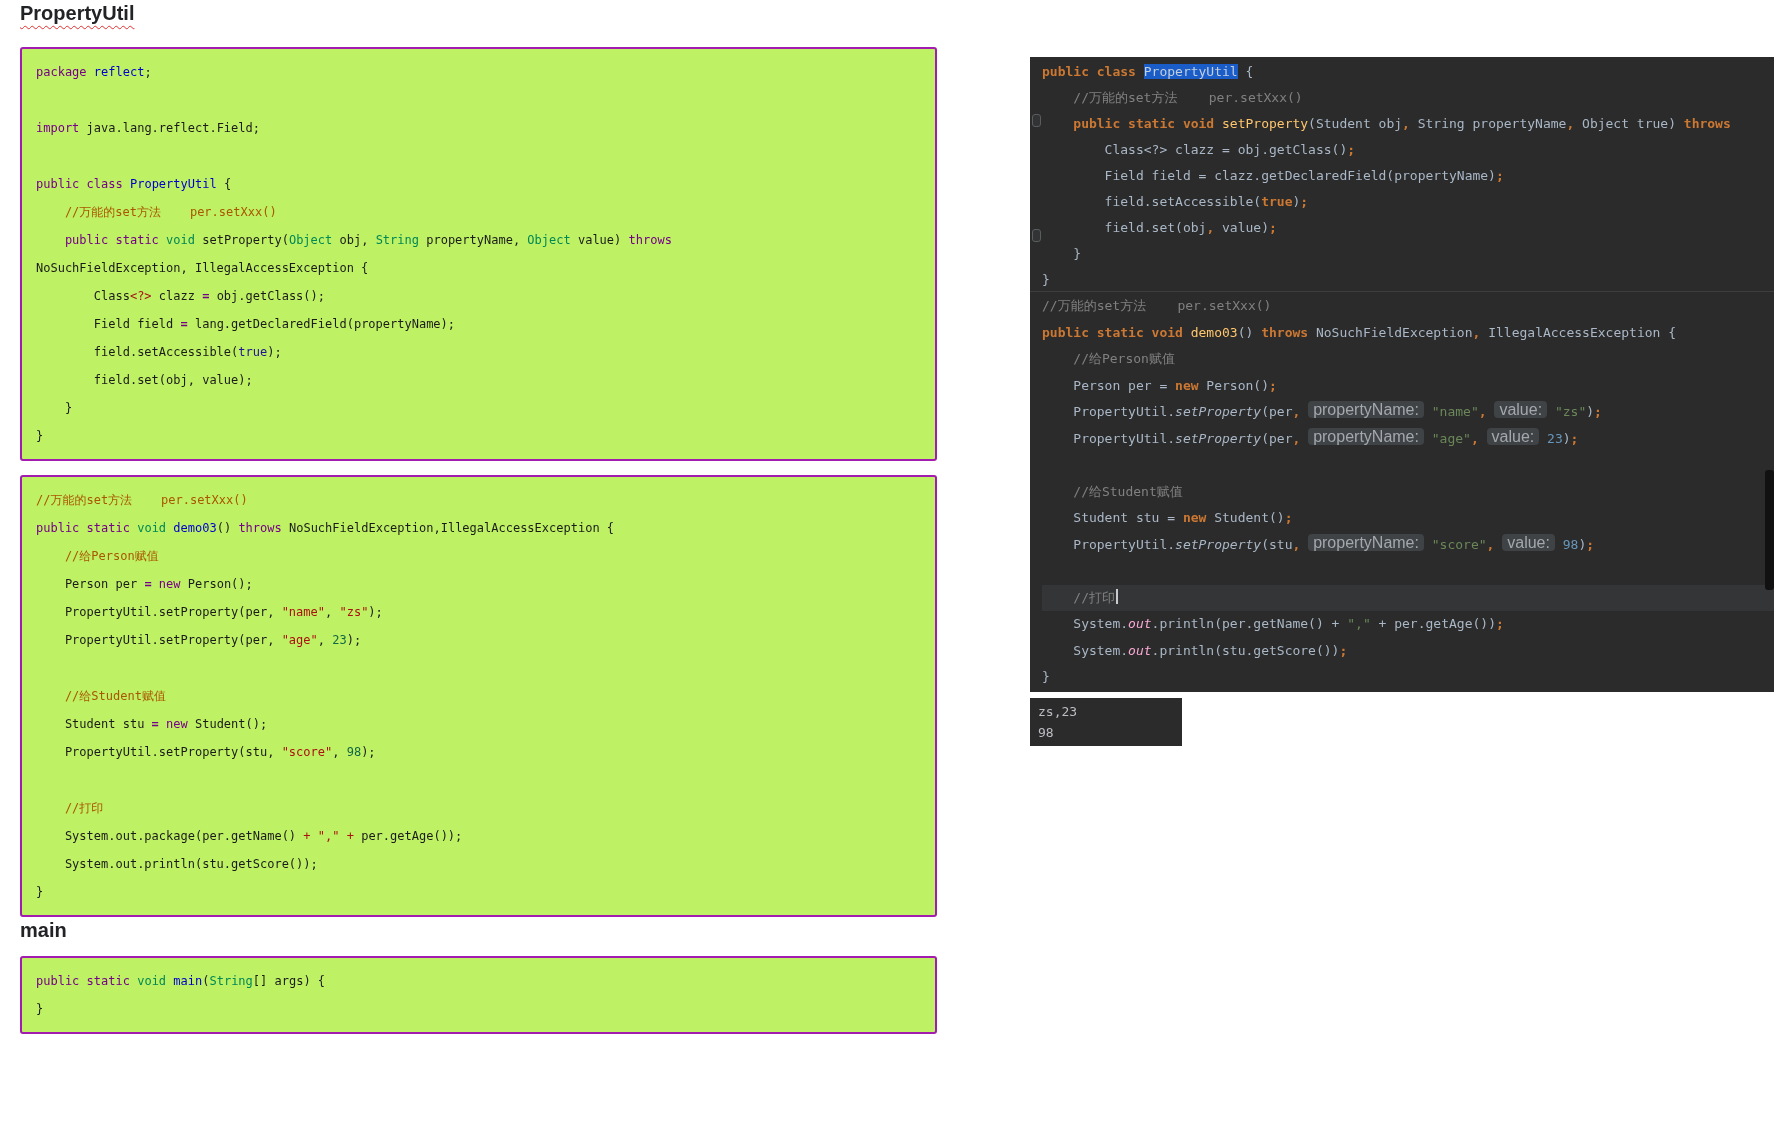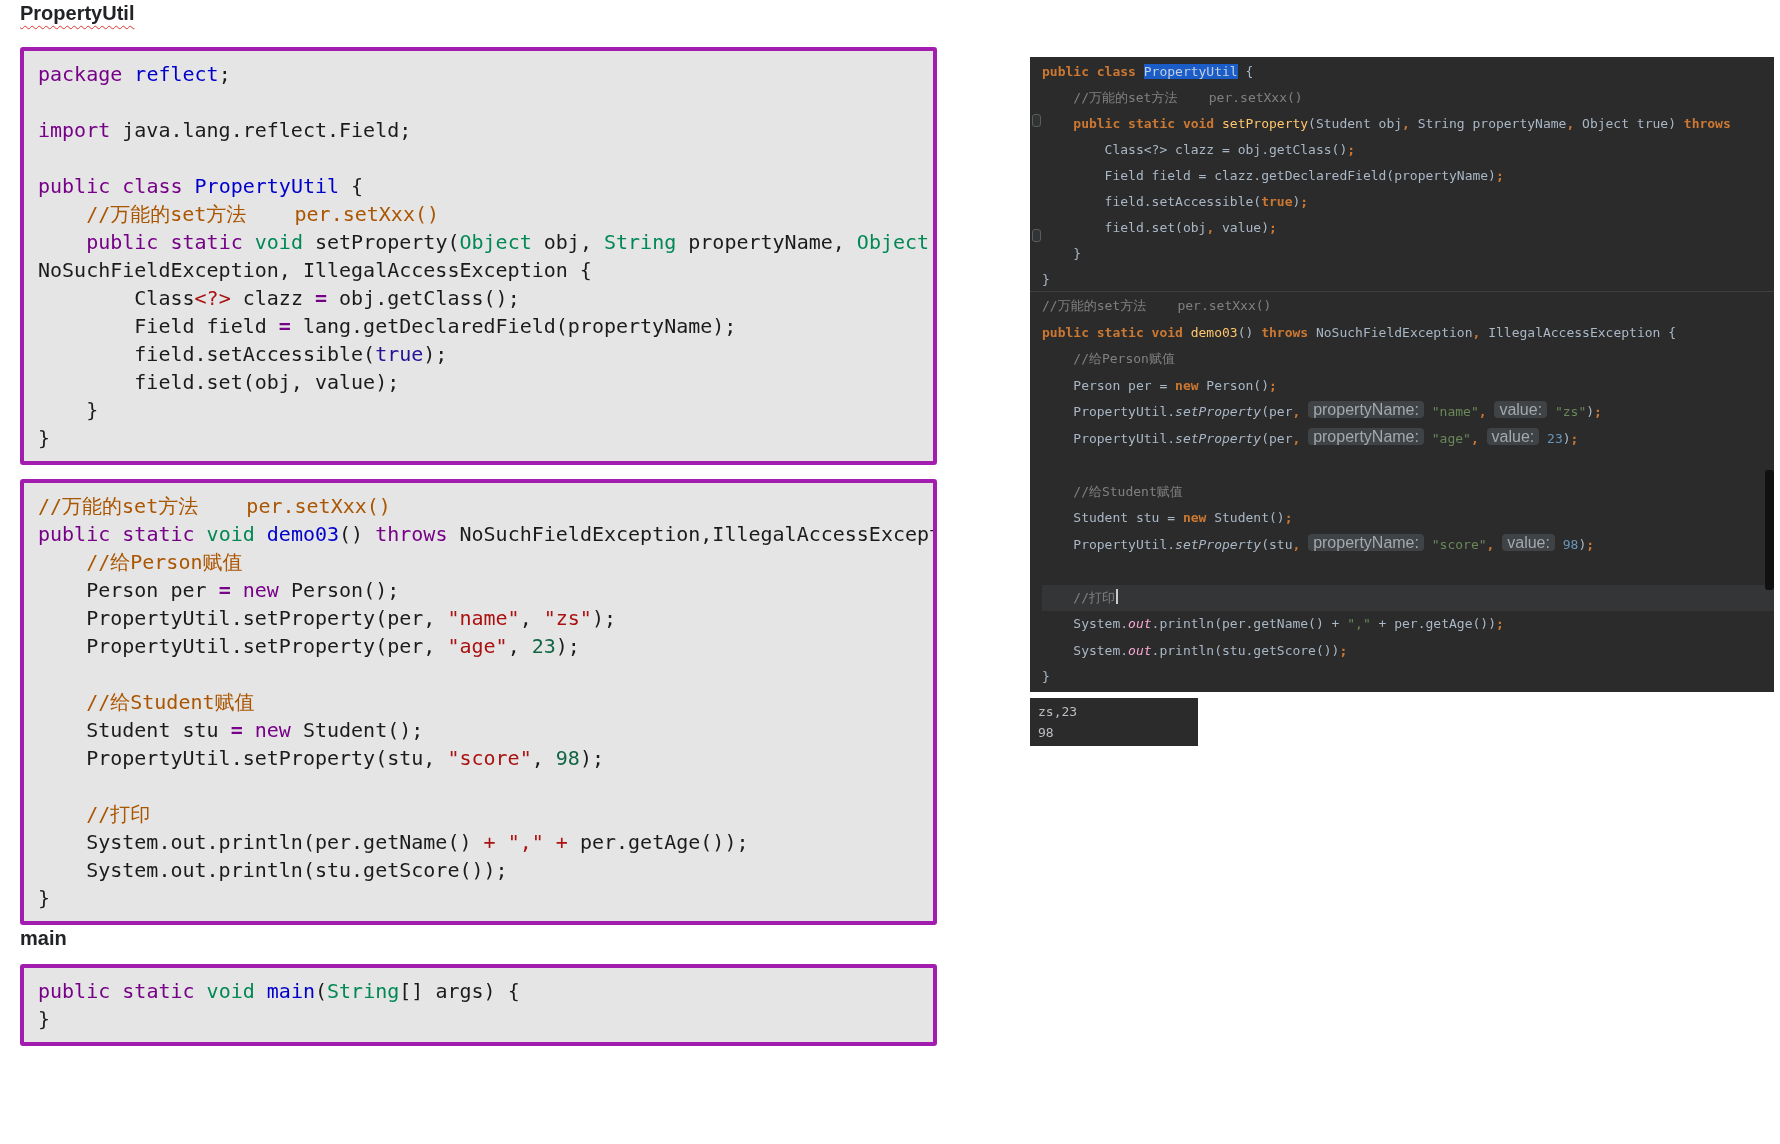--- a/index.html
+++ b/index.html
@@ -14,23 +14,23 @@
   }
   h2.doc-h .wavy{
     text-decoration-line:underline;text-decoration-style:wavy;
     text-decoration-color:#e03131;text-decoration-thickness:1px;
     text-underline-offset:5px;
   }
   .h-top{margin-top:10px;}
   .h-mid{margin-top:26px;}
   .h-main{margin-top:12px;}
   .lcode{
-    background:#e5e5e5;border:4px solid #a21caf;border-radius:3px;
+    background:#bef264;border:2px solid #a21caf;border-radius:3px;
     padding:9px 14px;margin-top:21px;
-    font-family:"DejaVu Sans Mono", monospace;font-size:20px;line-height:28px;
+    font-family:"DejaVu Sans Mono", monospace;font-size:12px;line-height:28px;
     color:#1b1b1b;overflow:hidden;
   }
   .lcode.b2{margin-top:14px;}
   .lcode.b3{margin-top:13px;}
   .cl{white-space:pre;}
   
   .lcode .k{color:#770088;}
   .lcode .d{color:#0000cc;}
   .lcode .t{color:#008855;}
   .lcode .s{color:#aa1111;}
@@ -68,21 +68,21 @@
     position:absolute;left:2px;width:7px;height:11px;border:1px solid #5a5d5e;
     border-radius:3px;background:#313335;
   }
   #fold1{top:57px;} #fold2{top:172px;}
   .scroll-thumb{
     position:absolute;right:0;top:178px;width:9px;height:120px;
     background:#111111;border-radius:3px;
   }
   #console{
     position:absolute;left:1030px;top:698px;width:136px;height:45px;
-    background:#2b2b2b;color:#bcbec4;padding:3px 24px 0 8px;
+    background:#2b2b2b;color:#bcbec4;padding:3px 8px 0 8px;
     font-family:"DejaVu Sans Mono", monospace;font-size:13px;line-height:21px;
   }
 </style>
 </head>
 <body>
 
 <div class="left-col">
   <h2 class="doc-h h-top"><span class="wavy">PropertyUtil</span></h2>
 
   <div class="lcode b1">
@@ -109,21 +109,21 @@
       <div class="cl"><span class="c">    //给Person赋值</span></div>
       <div class="cl"><span>    Person per </span><span class="o">=</span><span> </span><span class="k">new</span><span> Person();</span></div>
       <div class="cl"><span>    PropertyUtil.setProperty(per, </span><span class="s">"name"</span><span>, </span><span class="s">"zs"</span><span>);</span></div>
       <div class="cl"><span>    PropertyUtil.setProperty(per, </span><span class="s">"age"</span><span>, </span><span class="n">23</span><span>);</span></div>
       <div class="cl">&nbsp;</div>
       <div class="cl"><span class="c">    //给Student赋值</span></div>
       <div class="cl"><span>    Student stu </span><span class="o">=</span><span> </span><span class="k">new</span><span> Student();</span></div>
       <div class="cl"><span>    PropertyUtil.setProperty(stu, </span><span class="s">"score"</span><span>, </span><span class="n">98</span><span>);</span></div>
       <div class="cl">&nbsp;</div>
       <div class="cl"><span class="c">    //打印</span></div>
-      <div class="cl"><span>    System.out.println(per.getName() </span><span class="p">+</span><span> </span><span class="s">","</span><span> </span><span class="p">+</span><span> per.getAge());</span></div>
+      <div class="cl"><span>    System.out.package(per.getName() </span><span class="p">+</span><span> </span><span class="s">","</span><span> </span><span class="p">+</span><span> per.getAge());</span></div>
       <div class="cl"><span>    System.out.println(stu.getScore());</span></div>
       <div class="cl"><span>}</span></div>
     </div>
 
   <h2 class="doc-h h-main">main</h2>
 
   <div class="lcode b3">
       <div class="cl"><span class="k">public</span><span> </span><span class="k">static</span><span> </span><span class="t">void</span><span> </span><span class="d">main</span><span>(</span><span class="t">String</span><span>[] args) {</span></div>
       <div class="cl"><span>}</span></div>
     </div>

